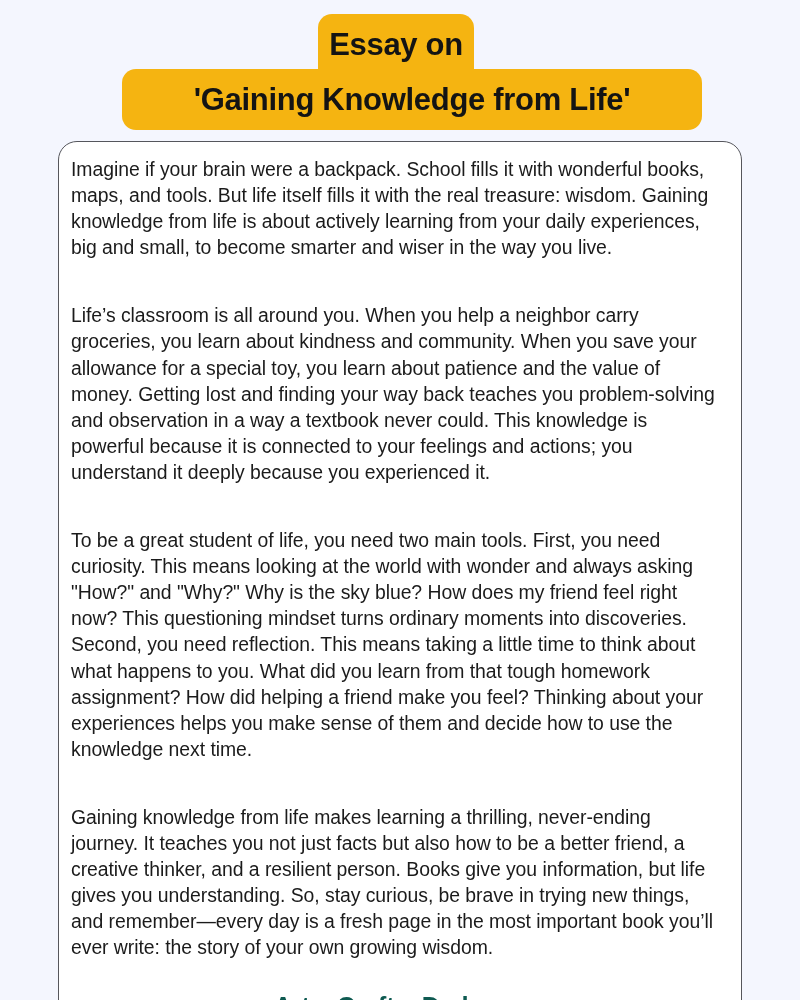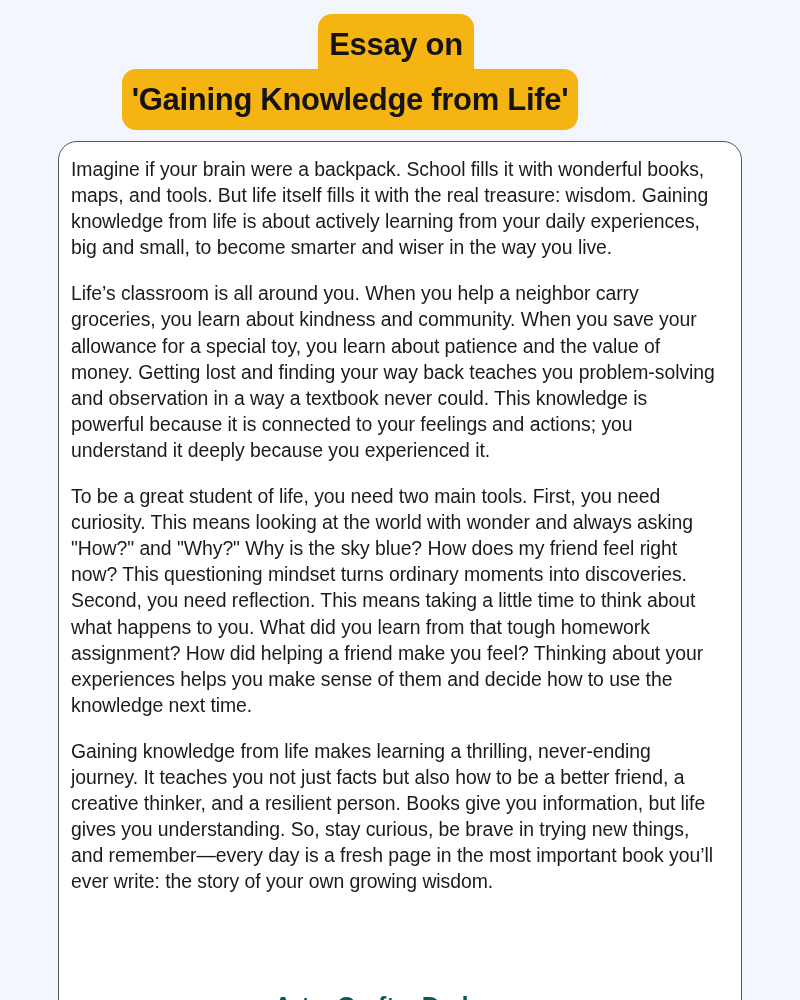--- a/index.html
+++ b/index.html
@@ -43,21 +43,21 @@
     font-weight: bold;
     color: #141414;
     letter-spacing: -0.3px;
     line-height: 1;
     white-space: nowrap;
   }
   .banner-bottom {
     position: absolute;
     left: 122px;
     top: 69px;
-    width: 456px;
+    width: 580px;
     height: 61px;
     background: #f5b411;
     border-radius: 14px;
     display: flex;
     align-items: center;
     justify-content: center;
     box-sizing: border-box;
   }
   .banner-bottom-label {
     font-size: 31px;
@@ -85,21 +85,21 @@
   .essay-body {
     font-size: 19.4px;
     line-height: 26.1px;
     color: #1b1b1b;
     letter-spacing: -0.05px;
   }
   .essay-paragraph {
     margin: 0;
   }
   .essay-paragraph + .essay-paragraph {
-    margin-top: 20px;
+    margin-top: 42px;
   }
 
   
   .footer {
     position: absolute;
     left: 0;
     top: 955px;
     width: 800px;
     text-align: center;
   }

